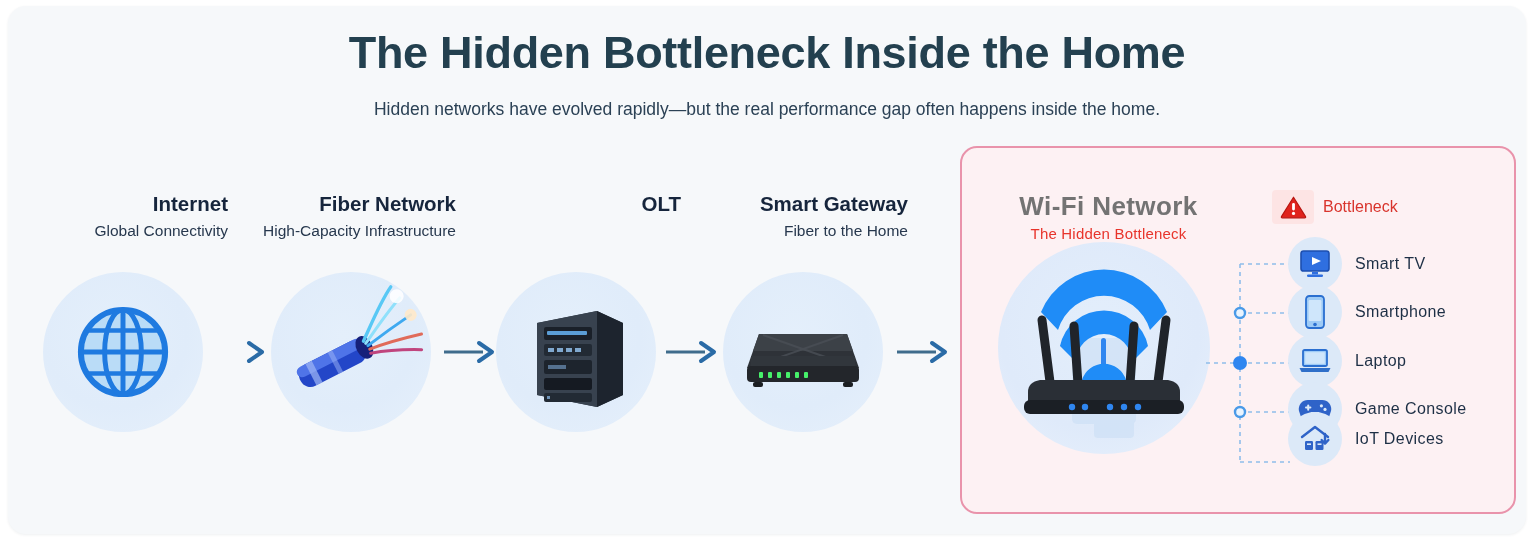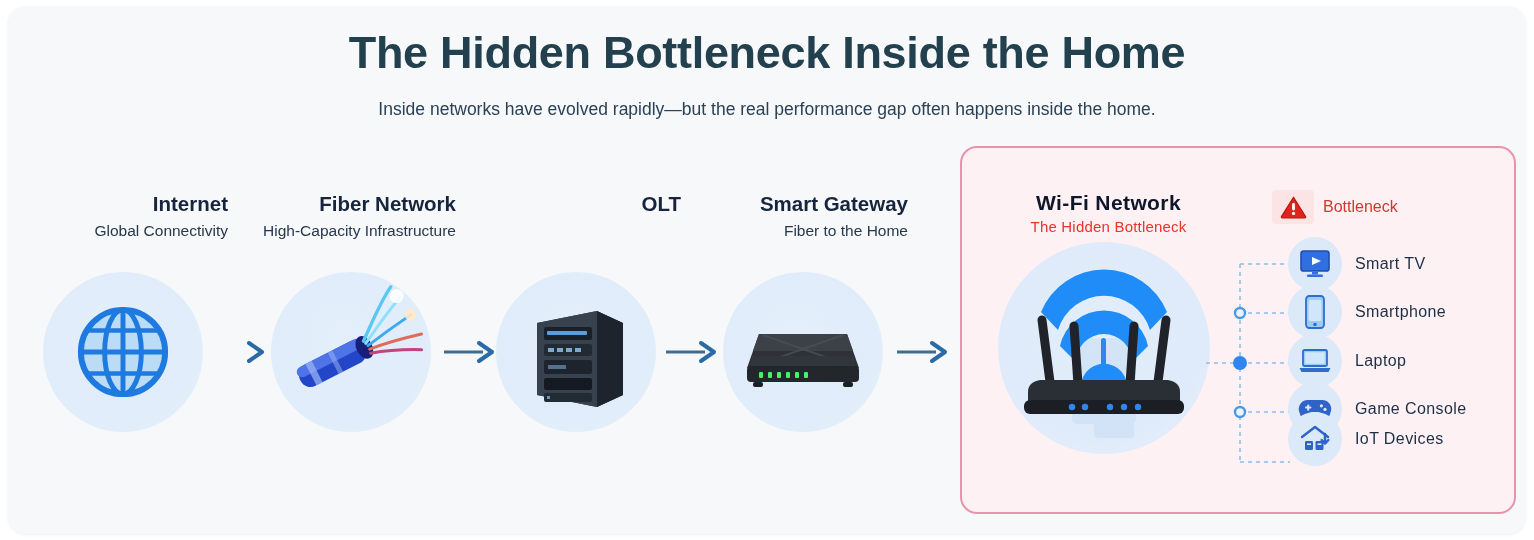--- a/index.html
+++ b/index.html
@@ -25,42 +25,42 @@
         background:radial-gradient(circle at 45% 40%,#e4effb 0%,#e0ecfa 55%,#e6f0fb 100%);
         display:flex;align-items:center;justify-content:center;overflow:hidden;}
 
   .arrow{position:absolute;width:56px;height:26px;}
 
   
   .panel{position:absolute;left:952px;top:140px;width:556px;height:368px;
          background:#fdf1f3;border:2px solid #e993ab;border-radius:17px;
          box-sizing:border-box;}
   .wifi-head{position:absolute;left:24px;top:43px;width:245px;text-align:center;}
-  .wifi-head .wh-1{font-size:21px;font-weight:bold;color:#0f172a;letter-spacing:.4px;}
+  .wifi-head .wh-1{font-size:26px;font-weight:bold;color:#737373;letter-spacing:.4px;}
   .wifi-head .wh-2{font-size:15px;color:#e8342b;margin-top:3px;letter-spacing:.2px;}
   .bneck{position:absolute;left:310px;top:42px;display:flex;align-items:center;gap:9px;}
   .bneck .warnbox{width:42px;height:34px;background:#fde4e4;border-radius:4px;
                   display:flex;align-items:center;justify-content:center;}
   .bneck .bl{font-size:16px;color:#d9342c;}
 
   
   .dev{position:absolute;display:flex;align-items:center;gap:13px;}
   .dev .badge{width:54px;height:54px;border-radius:50%;background:#dce9f8;
               display:flex;align-items:center;justify-content:center;}
   .dev .dlabel{font-size:16px;color:#1d2f45;letter-spacing:.4px;white-space:nowrap;}
 
   svg{display:block;}
 </style>
 </head>
 <body>
 
 <div class="card">
 
   <div class="title">The Hidden Bottleneck Inside the Home</div>
-  <div class="subtitle">Inside networks have evolved rapidly—but the real performance gap often happens inside the home.</div>
+  <div class="subtitle">Hidden networks have evolved rapidly—but the real performance gap often happens inside the home.</div>
 
   <div class="node" style="left:10px;top:186px;">
     <div class="n-title">Internet</div>
     <div class="n-sub">Global Connectivity</div>
   </div>
   <div class="disc" style="left:35px;top:266px;">
     <svg width="108" height="108" viewBox="0 0 100 100">
       <circle cx="50" cy="50" r="39" fill="#badcf7" stroke="#1f7ae0" stroke-width="5.5"></circle>
       <ellipse cx="50" cy="50" rx="17" ry="39" fill="none" stroke="#1f7ae0" stroke-width="4.6"></ellipse>
       <line x1="50" y1="11" x2="50" y2="89" stroke="#1f7ae0" stroke-width="4.6"></line>

